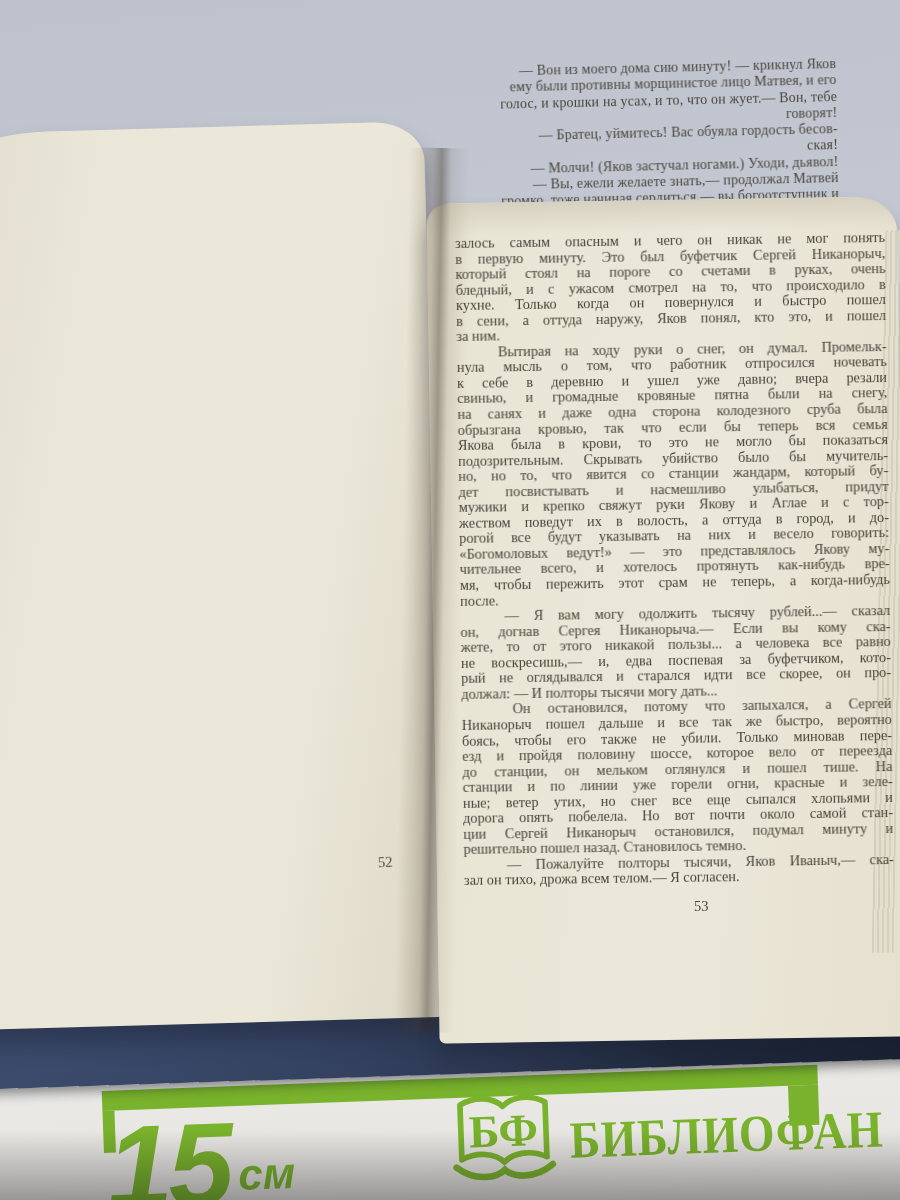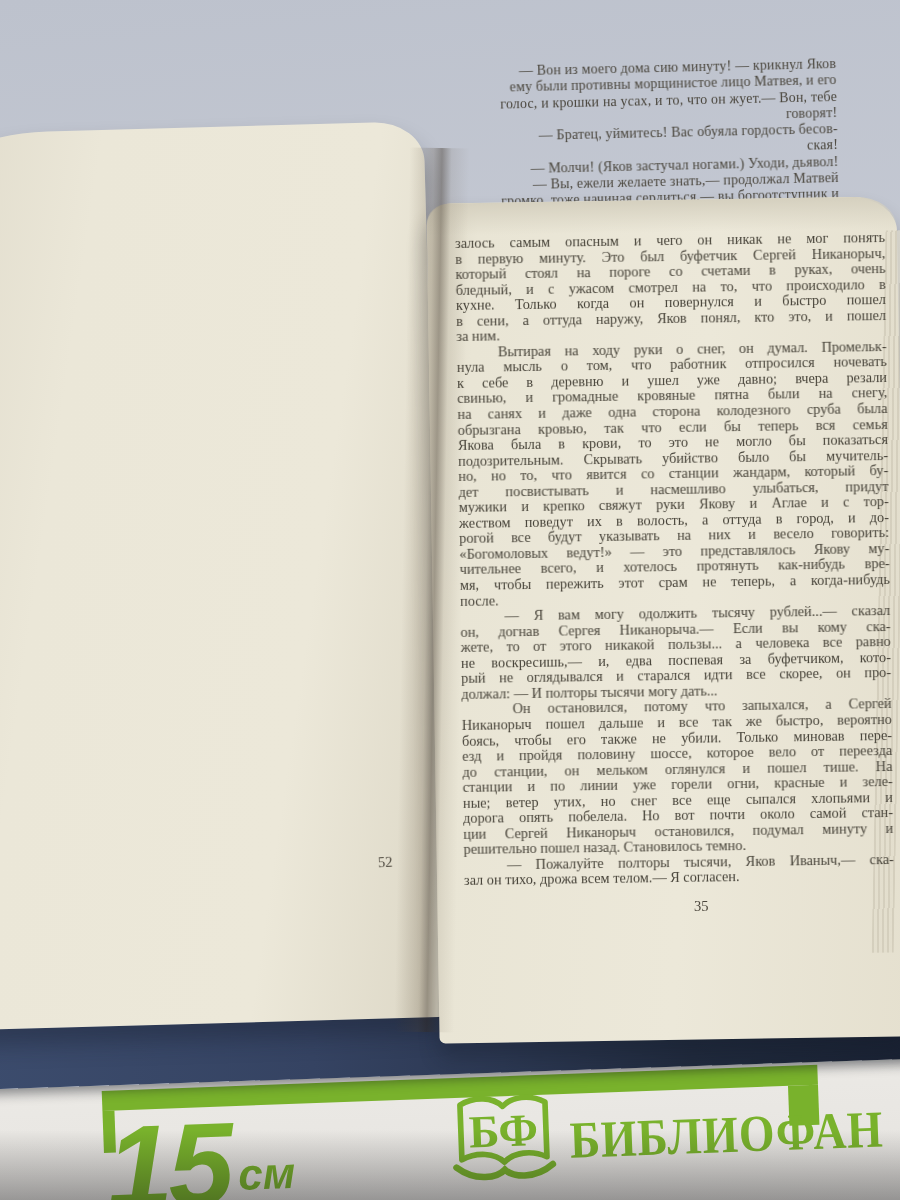--- a/index.html
+++ b/index.html
@@ -188,17 +188,17 @@
       <div class="line">езд и пройдя половину шоссе, которое вело от переезда</div>
       <div class="line">до станции, он мельком оглянулся и пошел тише. На</div>
       <div class="line">станции и по линии уже горели огни, красные и зеле-</div>
       <div class="line">ные; ветер утих, но снег все еще сыпался хлопьями и</div>
       <div class="line">дорога опять побелела. Но вот почти около самой стан-</div>
       <div class="line">ции Сергей Никанорыч остановился, подумал минуту и</div>
       <div class="line short">решительно пошел назад. Становилось темно.</div>
       <div class="line">&nbsp;&nbsp;&nbsp;— Пожалуйте полторы тысячи, Яков Иваныч,— ска-</div>
       <div class="line short">зал он тихо, дрожа всем телом.— Я согласен.</div>
     </div>
-  <div class="pagenum pagenum-right">35</div>
+  <div class="pagenum pagenum-right">53</div>
 
   <div class="gutter"></div>
   <div class="vignette"></div>
 </div>
 
 </body></html>

